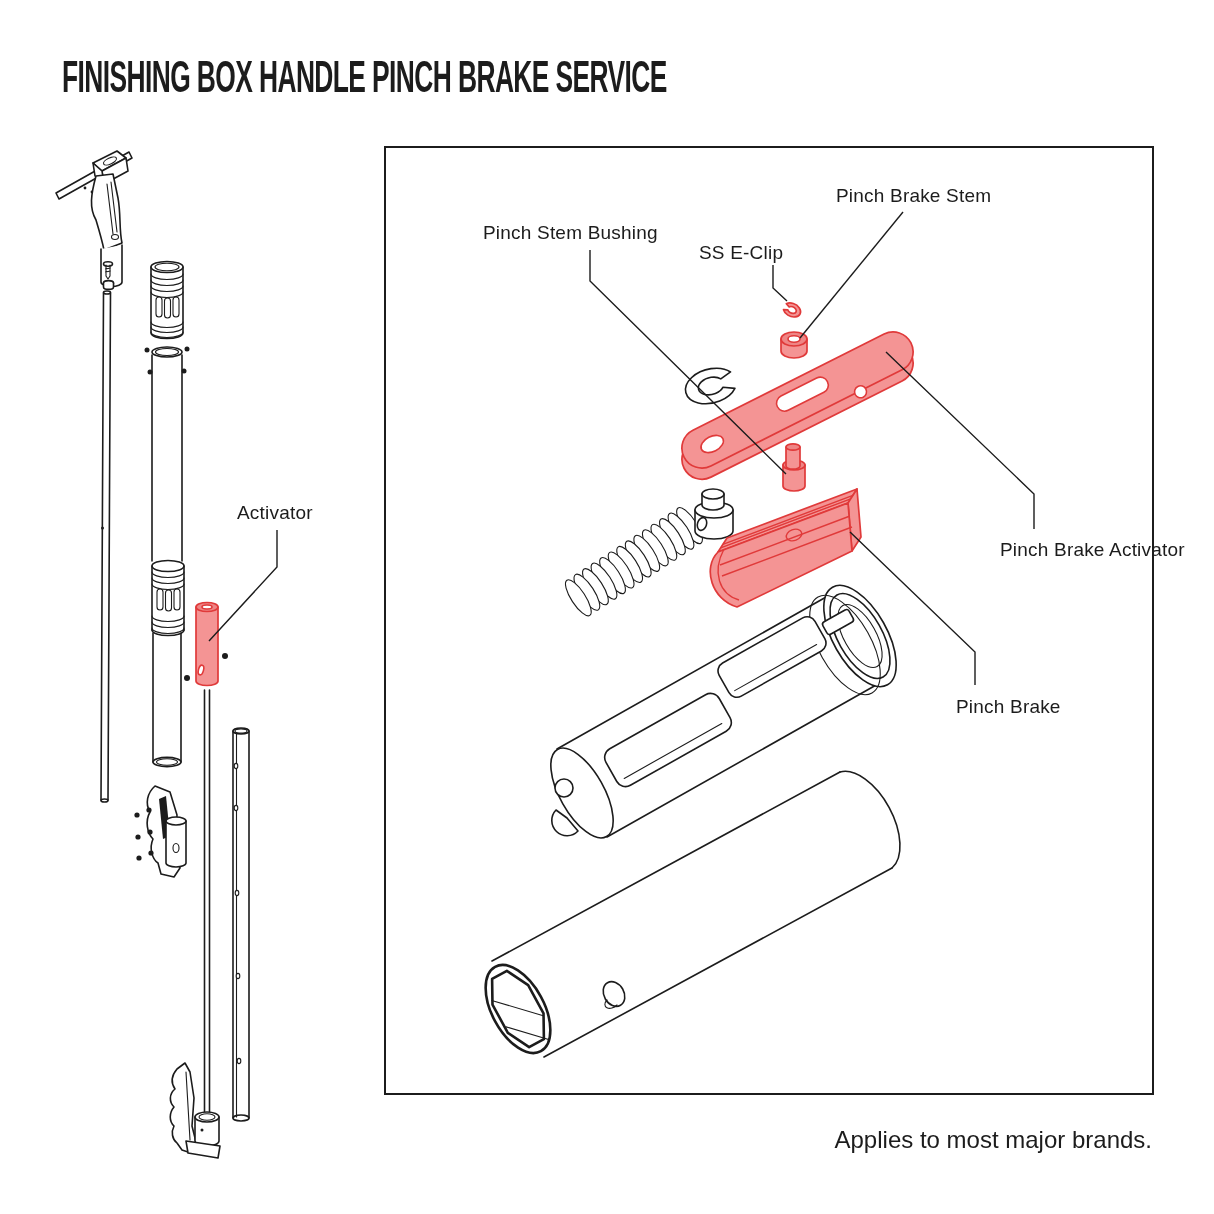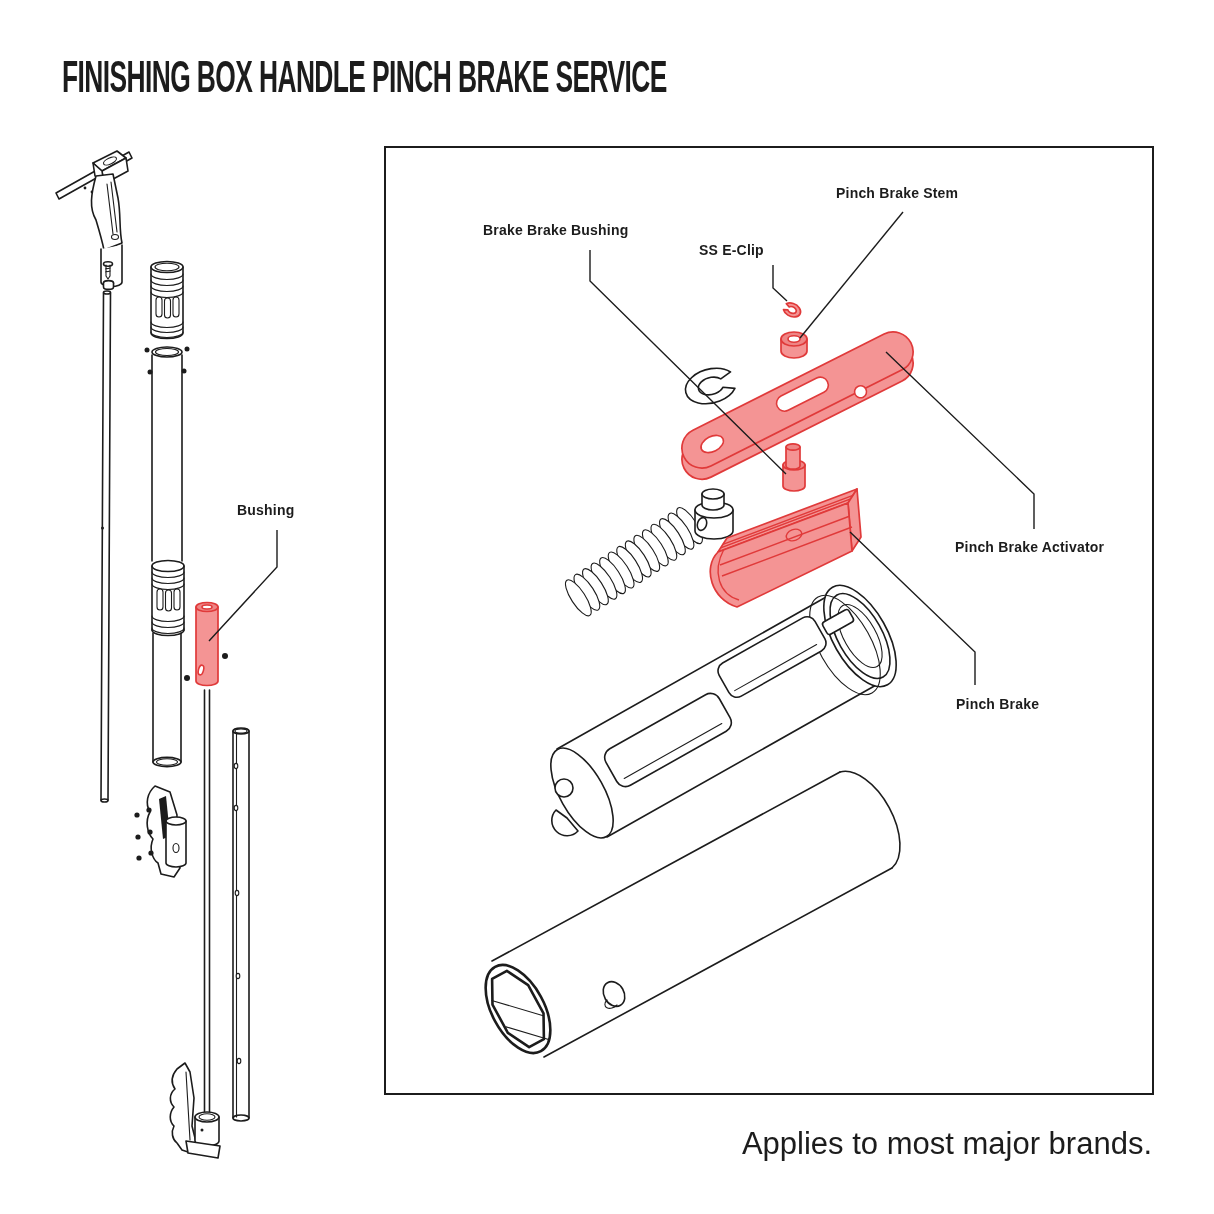--- a/index.html
+++ b/index.html
@@ -6,22 +6,22 @@
     --background:#ffffff; --line:#1c1c1c; --highlight-fill:#f49494;
     --highlight-top:#ee8585; --highlight-stroke:#e03a3a; --text:#1c1c1c;
   }
   html,body{margin:0;padding:0;}
   body{width:1214px;height:1214px;background:var(--background);position:relative;
        font-family:"Liberation Sans", sans-serif;color:var(--text);overflow:hidden;}
   #stage{position:absolute;inset:0;width:1214px;height:1214px;}
   svg{position:absolute;left:0;top:0;}
   .page-title{position:absolute;left:62px;top:52px;font-size:44px;font-weight:700;
     letter-spacing:-1px;transform:scaleX(0.6);transform-origin:left top;white-space:nowrap;}
-  .lbl{position:absolute;font-size:14px;letter-spacing:.2px;white-space:nowrap;color:var(--text);font-weight:bold;}
-  .footnote{position:absolute;right:62px;top:1126px;font-size:31px;white-space:nowrap;}
+  .lbl{position:absolute;font-size:19px;letter-spacing:.2px;white-space:nowrap;color:var(--text);}
+  .footnote{position:absolute;right:62px;top:1126px;font-size:24px;white-space:nowrap;}
   
   .k{stroke:var(--line);fill:none;stroke-width:1.6;stroke-linecap:round;stroke-linejoin:round;}
   .kf{stroke:var(--line);fill:#fff;stroke-width:1.6;stroke-linecap:round;stroke-linejoin:round;}
   .kt{stroke:var(--line);fill:#fff;stroke-width:2.6;stroke-linecap:round;stroke-linejoin:round;}
   .kd{fill:var(--line);stroke:none;}
   .thin{stroke-width:1.1;}
   .r{stroke:var(--highlight-stroke);fill:var(--highlight-fill);stroke-width:1.7;stroke-linejoin:round;stroke-linecap:round;}
   .rt{stroke:var(--highlight-stroke);fill:var(--highlight-top);stroke-width:1.7;}
   .rw{stroke:var(--highlight-stroke);fill:#fff;stroke-width:1.6;}
   .rl{stroke:var(--highlight-stroke);fill:none;stroke-width:1.4;}
@@ -261,26 +261,26 @@
     <polyline class="leader" points="773,265 773,288 787,301"></polyline>
     <polyline class="leader" points="903,212 800,338"></polyline>
     <polyline class="leader" points="590,250 590,281 786,474"></polyline>
     <polyline class="leader" points="886,352 1034,494 1034,529"></polyline>
     <polyline class="leader" points="850,532 975,652 975,685"></polyline>
   </g>
 </svg>
 
   <div class="page-title">FINISHING BOX HANDLE PINCH BRAKE SERVICE</div>
 
-  <div class="lbl" style="left:237px;top:502px;">Bushing</div>
-
-  <div class="lbl" style="left:483px;top:222px;">Brake Brake Bushing</div>
+  <div class="lbl" style="left:237px;top:502px;">Activator</div>
+
+  <div class="lbl" style="left:483px;top:222px;">Pinch Stem Bushing</div>
 
   <div class="lbl" style="left:699px;top:242px;">SS E-Clip</div>
 
   <div class="lbl" style="left:836px;top:185px;">Pinch Brake Stem</div>
 
-  <div class="lbl" style="left:955px;top:539px;">Pinch Brake Activator</div>
+  <div class="lbl" style="left:1000px;top:539px;">Pinch Brake Activator</div>
 
   <div class="lbl" style="left:956px;top:696px;">Pinch Brake</div>
 
   <div class="footnote">Applies to most major brands.</div>
 </div>
 
 </body></html>

